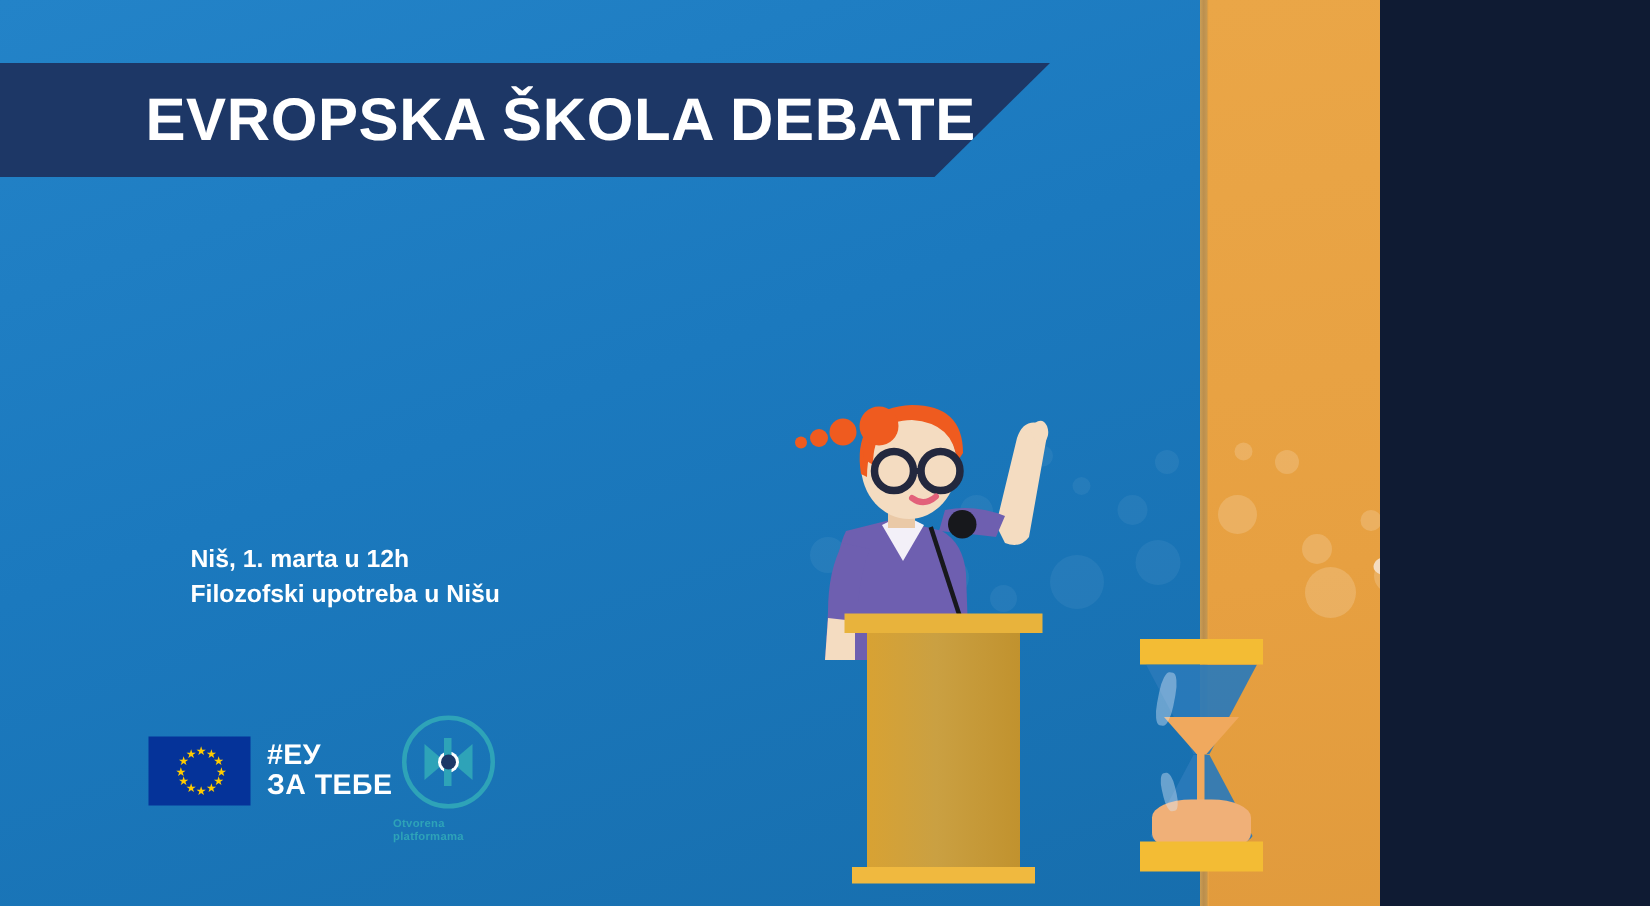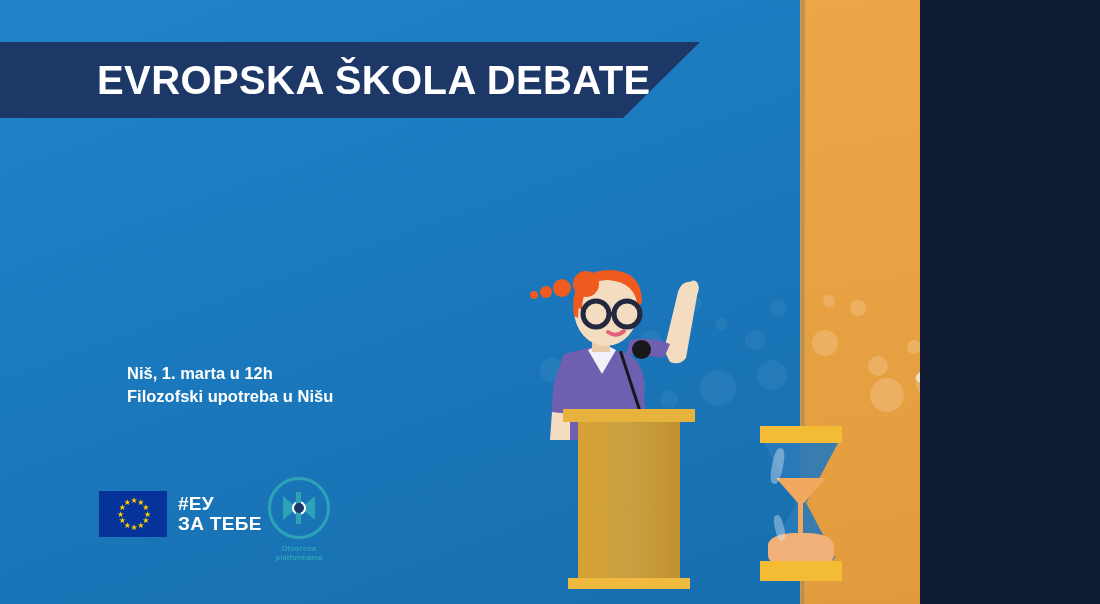--- a/index.html
+++ b/index.html
@@ -114,21 +114,20 @@
     font-size: 19px;
     line-height: 1.07;
     letter-spacing: .3px;
   }
 
   
   .ok-logo {
     position: absolute;
     left: 262px; top: 477px;
     width: 74px;
-    text-align: center;
   }
   .ok-circle {
     width: 56px; height: 56px;
     margin: 0 auto;
     border-radius: 50%;
     border: 3px solid #2ea3b8;
     position: relative;
   }
   .ok-caption {
     margin-top: 5px;

